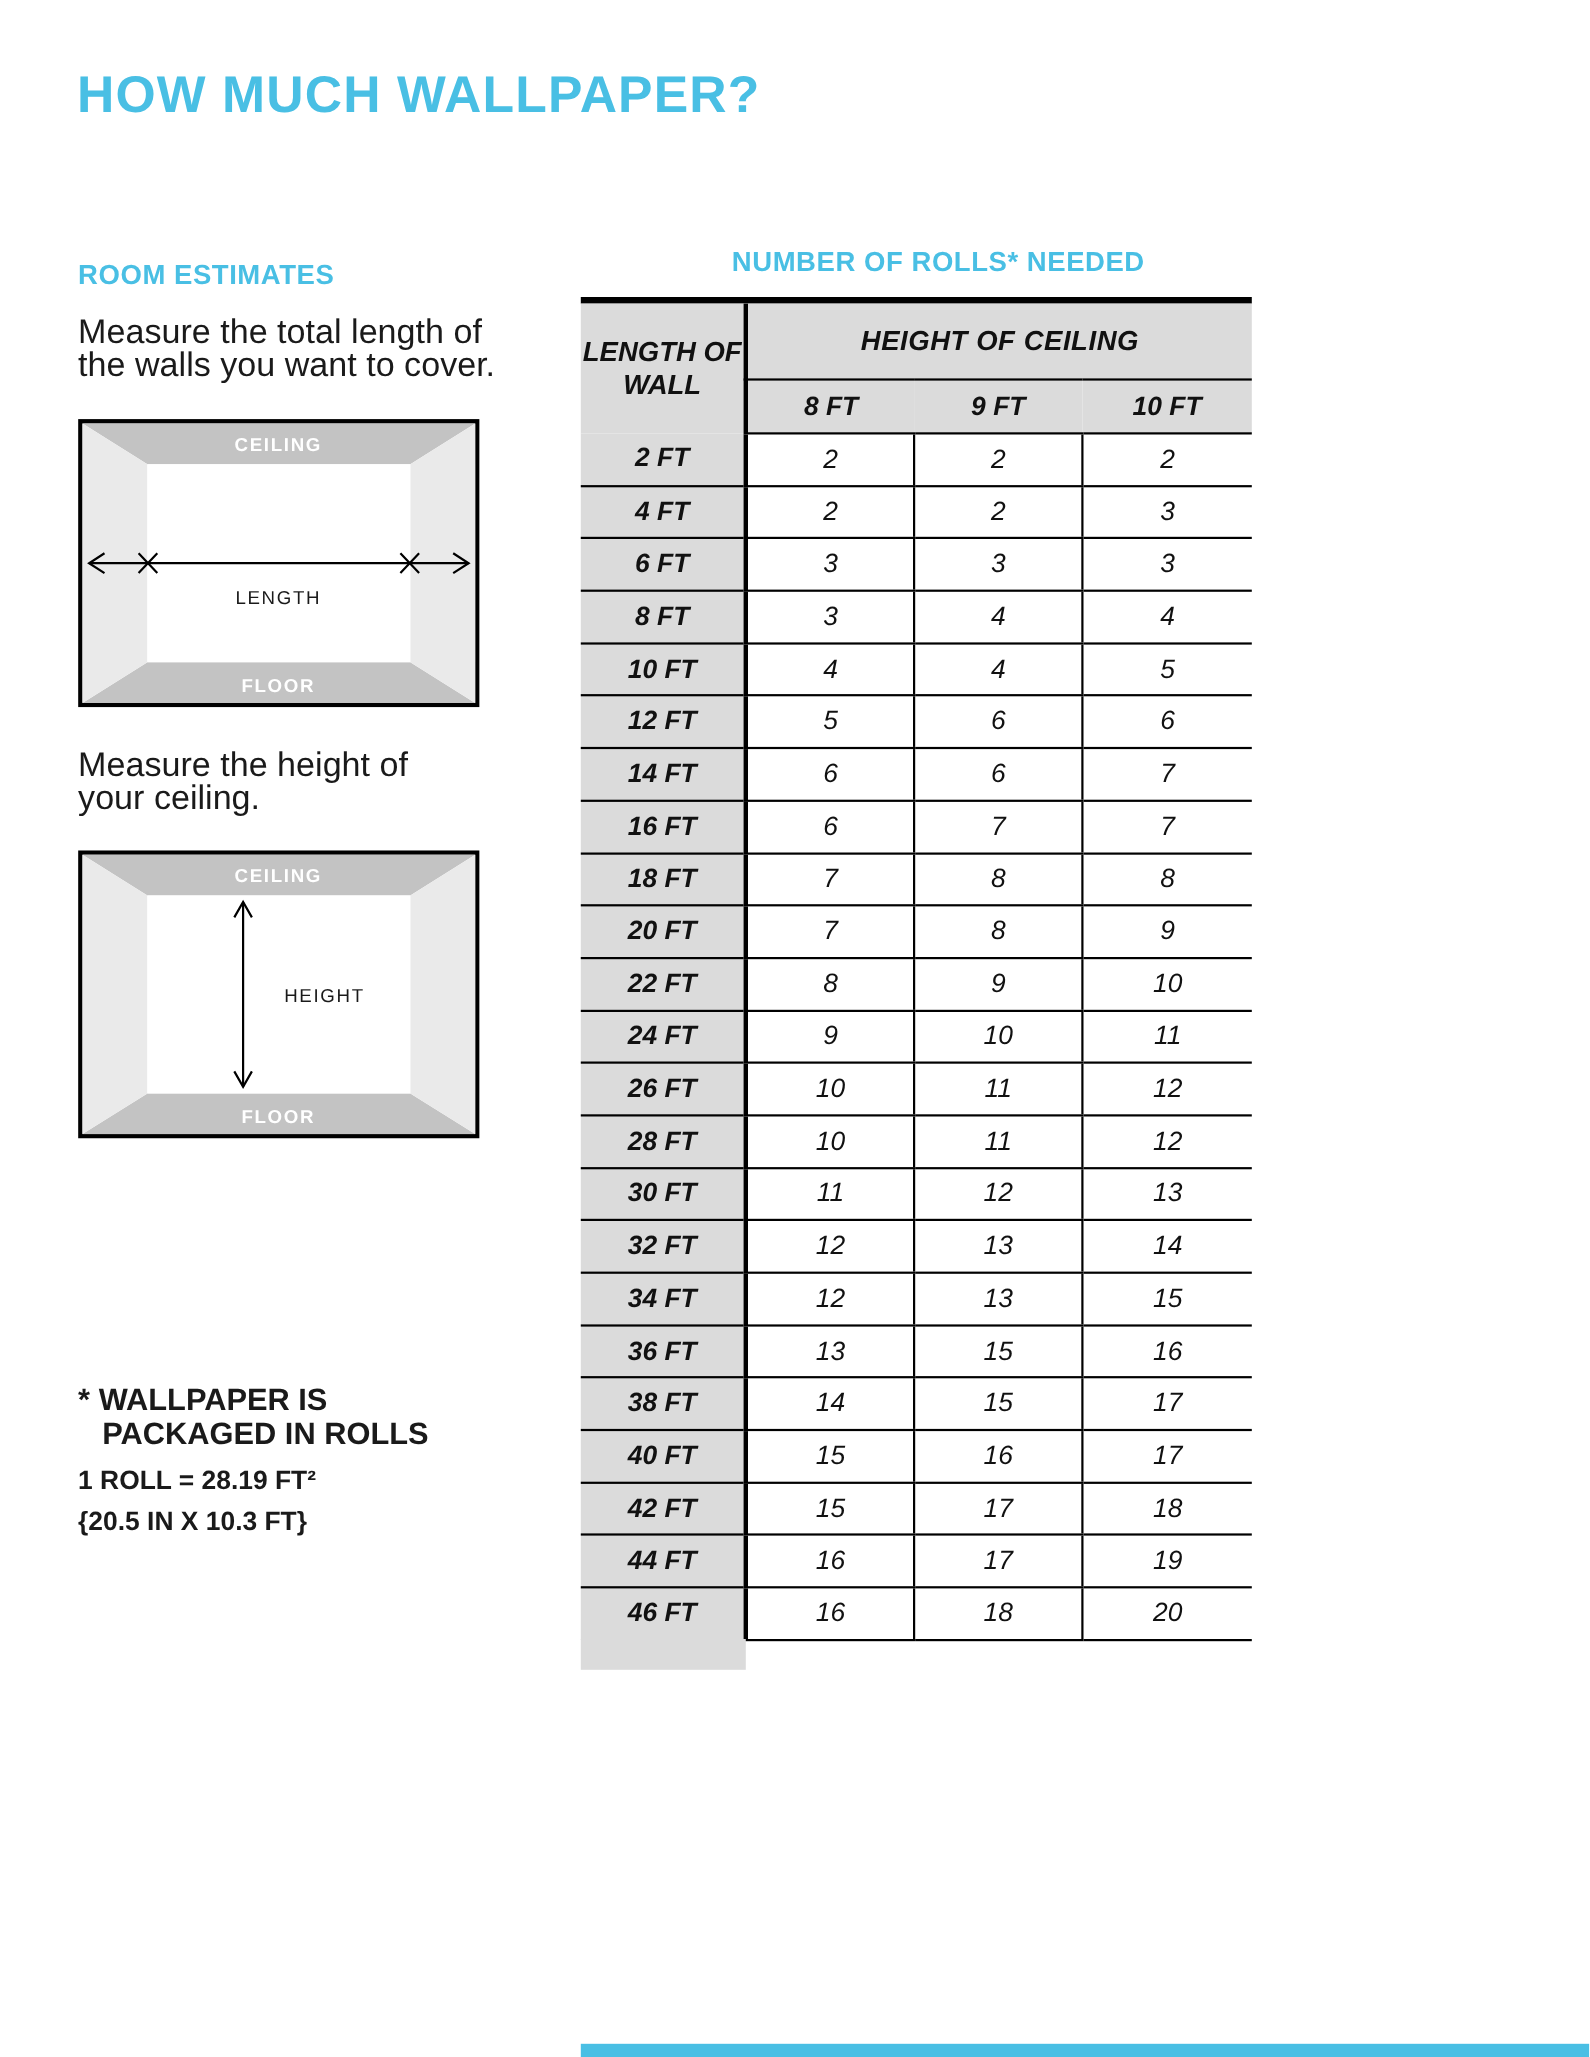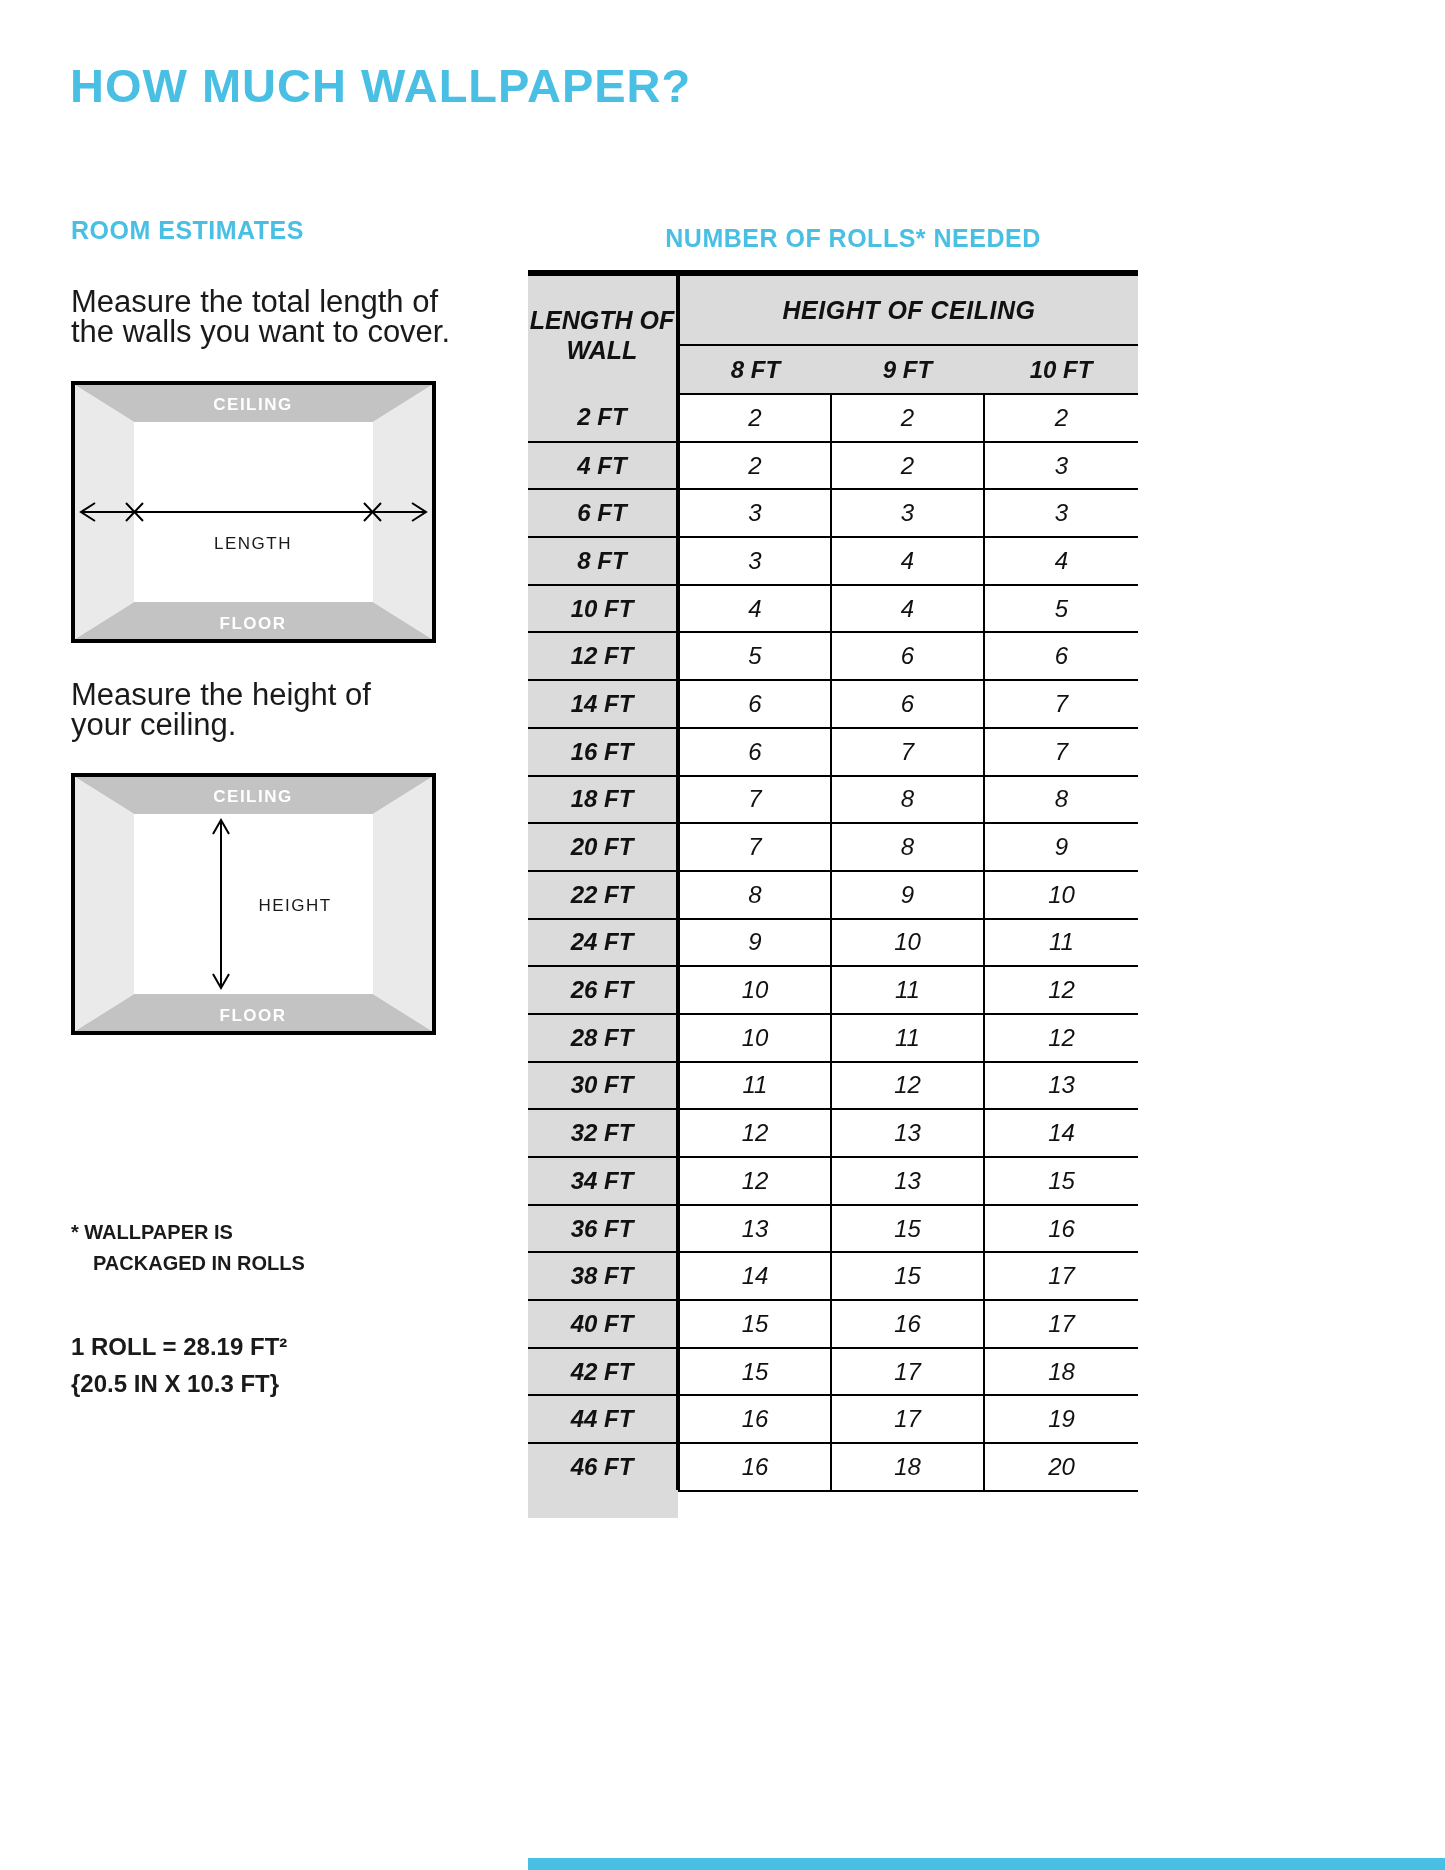--- a/index.html
+++ b/index.html
@@ -12,42 +12,42 @@
   *{box-sizing:border-box;}
   html,body{margin:0;padding:0;background:#fff;}
   body{font-family:"Liberation Sans", sans-serif;color:var(--text);}
   .page{position:relative;width:1445px;height:1870px;background:#fff;overflow:hidden;}
 
   .title{position:absolute;left:70px;top:58px;font-size:47px;font-weight:bold;
          color:var(--accent);letter-spacing:1px;}
 
   .section-heading{position:absolute;font-size:25px;font-weight:bold;color:var(--accent);
          letter-spacing:.5px;}
-  .heading-left{left:71px;top:216px;}
+  .heading-left{left:71px;top:236px;}
   .heading-table{left:548px;top:224px;width:610px;text-align:center;}
 
   .step{position:absolute;left:71px;font-size:31px;line-height:30px;color:var(--text);}
   #step1{top:287px;}
   #step2{top:680px;}
   #step3{top:1074px;}
 
   .diagram{position:absolute;left:71px;width:365px;height:262px;}
   #diagram1{top:381px;}
   #diagram2{top:773px;}
 
   .diagram .outer{fill:#fff;stroke:#000;stroke-width:4;}
   .diagram .band{fill:var(--diagram-band-gray);}
   .diagram .wall{fill:var(--diagram-wall-gray);}
   .diagram .back{fill:#fff;}
   .diagram text{font-family:"Liberation Sans", sans-serif;}
   .band-label{fill:#fff;font-size:17px;font-weight:bold;letter-spacing:1.5px;text-anchor:middle;}
   .measure-label{fill:var(--text);font-size:17px;letter-spacing:1.5px;text-anchor:middle;}
   .arrow path{stroke:#000;stroke-width:2;fill:none;}
 
-  .footnote{position:absolute;left:71px;top:1217px;font-size:20px;font-weight:bold;line-height:31px;}
+  .footnote{position:absolute;left:71px;top:1257px;font-size:28px;font-weight:bold;line-height:31px;}
   .footnote .indent{padding-left:22px;}
   .roll-info{position:absolute;left:71px;top:1328px;font-size:24px;font-weight:bold;line-height:37px;}
 
   .table-wrap{position:absolute;left:528px;top:270px;width:610px;border-top:6px solid #000;}
   table{border-collapse:collapse;width:610px;table-layout:fixed;font-style:italic;}
   td{padding:0;text-align:center;font-size:24px;color:#111;vertical-align:middle;}
   .corner{background:var(--table-gray);font-weight:bold;font-size:25px;line-height:30px;
           border-right:4px solid #000;}
   .group{background:var(--table-gray);font-weight:bold;font-size:25px;letter-spacing:.5px;
          border-bottom:2px solid #000;height:69px;}

